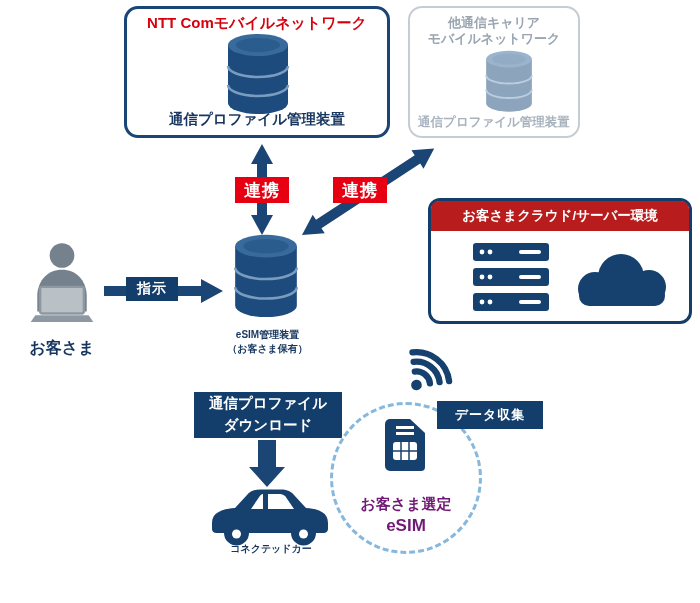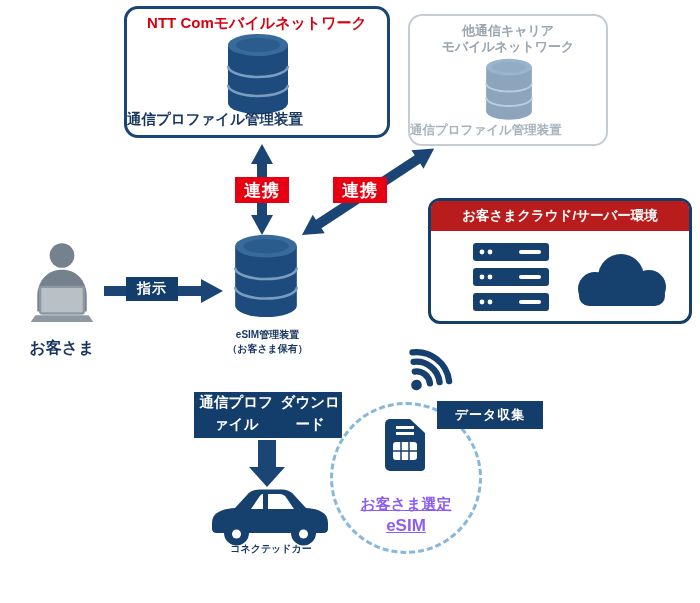--- a/index.html
+++ b/index.html
@@ -2,34 +2,34 @@
 <html><head>
 <meta charset="utf-8">
 <style>
   html,body{margin:0;padding:0;background:#fff;}
   .canvas{position:relative;width:700px;height:603px;background:#fff;overflow:hidden;
           font-family:"Liberation Sans","DejaVu Sans",sans-serif;}
   .abs{position:absolute;}
   .net-box{box-sizing:border-box;background:#fff;border-radius:14px;z-index:2;}
   .box-title{width:100%;text-align:center;font-weight:bold;font-size:15px;margin-top:5px;color:#d7000f;}
   .box-title.faded{font-size:13px;color:#9aa5b1;line-height:1.25;margin-top:7px;}
-  .box-label{width:100%;font-weight:bold;font-size:14.5px;color:#17365f;}
+  .box-label{width:100%;text-align:center;font-weight:bold;font-size:14.5px;color:#17365f;}
   .box-label.faded{color:#a9b3be;font-size:12.5px;}
   .badge{display:flex;align-items:center;justify-content:center;color:#fff;font-weight:bold;z-index:5;letter-spacing:1px;}
   .badge.red{background:#e60012;font-size:17px;}
   .badge.navy{background:#133d6a;font-size:14px;}
   .navy-block{background:#133d6a;color:#fff;font-weight:bold;font-size:14.5px;text-align:center;
-              display:flex;flex-direction:row;justify-content:center;line-height:1.5;z-index:2;}
+              display:flex;flex-direction:column;justify-content:center;line-height:1.5;z-index:2;}
   .caption{font-weight:bold;font-size:10px;color:#17365f;text-align:center;z-index:3;}
   .arrows{left:0;top:0;z-index:1;}
   .cloud-head{height:30px;line-height:30px;background:#b91c1c;color:#fff;font-weight:bold;
               font-size:13.5px;text-align:center;border-radius:8px 8px 0 0;}
   .dashed-circle{box-sizing:border-box;width:152px;height:152px;border:3px dashed #85b8dc;border-radius:50%;
                  background:rgba(255,255,255,.93);z-index:4;}
-  .callout-text{width:152px;text-align:center;color:#8b5cf6;font-weight:bold;z-index:5;line-height:1.35;text-decoration:underline;}
+  .callout-text{width:152px;text-align:center;color:#701a75;font-weight:bold;z-index:5;line-height:1.35;}
   .callout-text .l1{font-size:15px;}
   .callout-text .l2{font-size:17px;}
   .wifi{transform:rotate(38deg);z-index:3;}
 </style>
 </head>
 <body>
 
 <div class="canvas">
 
   <svg class="abs arrows" width="700" height="603" viewBox="0 0 700 603">
@@ -52,21 +52,21 @@
     <svg class="abs" style="left:94px;top:24px;" width="74" height="84" viewBox="0 0 72 84">
       <path d="M6,12 v58 a30,11 0 0 0 60,0 v-58 z" fill="#1d4b7d"></path>
       <path d="M6,33 a30,11 0 0 0 60,0" fill="none" stroke="#7a9cbe" stroke-width="2.5"></path>
       <path d="M6,52 a30,11 0 0 0 60,0" fill="none" stroke="#7a9cbe" stroke-width="2.5"></path>
       <ellipse cx="36" cy="12" rx="30" ry="11" fill="#386b9c"></ellipse>
       <ellipse cx="36" cy="12" rx="22" ry="7" fill="#2a5c8e"></ellipse>
     </svg>
     <div class="box-label" style="position:absolute;bottom:6px;">通信プロファイル管理装置</div>
   </div>
 
-  <div class="abs net-box" style="left:408px;top:6px;width:200px;height:132px;border:2px solid #c6ccd3;margin-top:8px;">
+  <div class="abs net-box" style="left:408px;top:6px;width:172px;height:132px;border:2px solid #c6ccd3;">
     <div class="box-title faded">
       <span>他通信キャリア</span><br>
       <span>モバイルネットワーク</span>
     </div>
     <svg class="abs" style="left:71px;top:42px;opacity:.5;" width="56" height="64" viewBox="0 0 72 84">
       <path d="M6,12 v58 a30,11 0 0 0 60,0 v-58 z" fill="#1d4b7d"></path>
       <path d="M6,33 a30,11 0 0 0 60,0" fill="none" stroke="#7a9cbe" stroke-width="2.5"></path>
       <path d="M6,52 a30,11 0 0 0 60,0" fill="none" stroke="#7a9cbe" stroke-width="2.5"></path>
       <ellipse cx="36" cy="12" rx="30" ry="11" fill="#386b9c"></ellipse>
       <ellipse cx="36" cy="12" rx="22" ry="7" fill="#2a5c8e"></ellipse>

